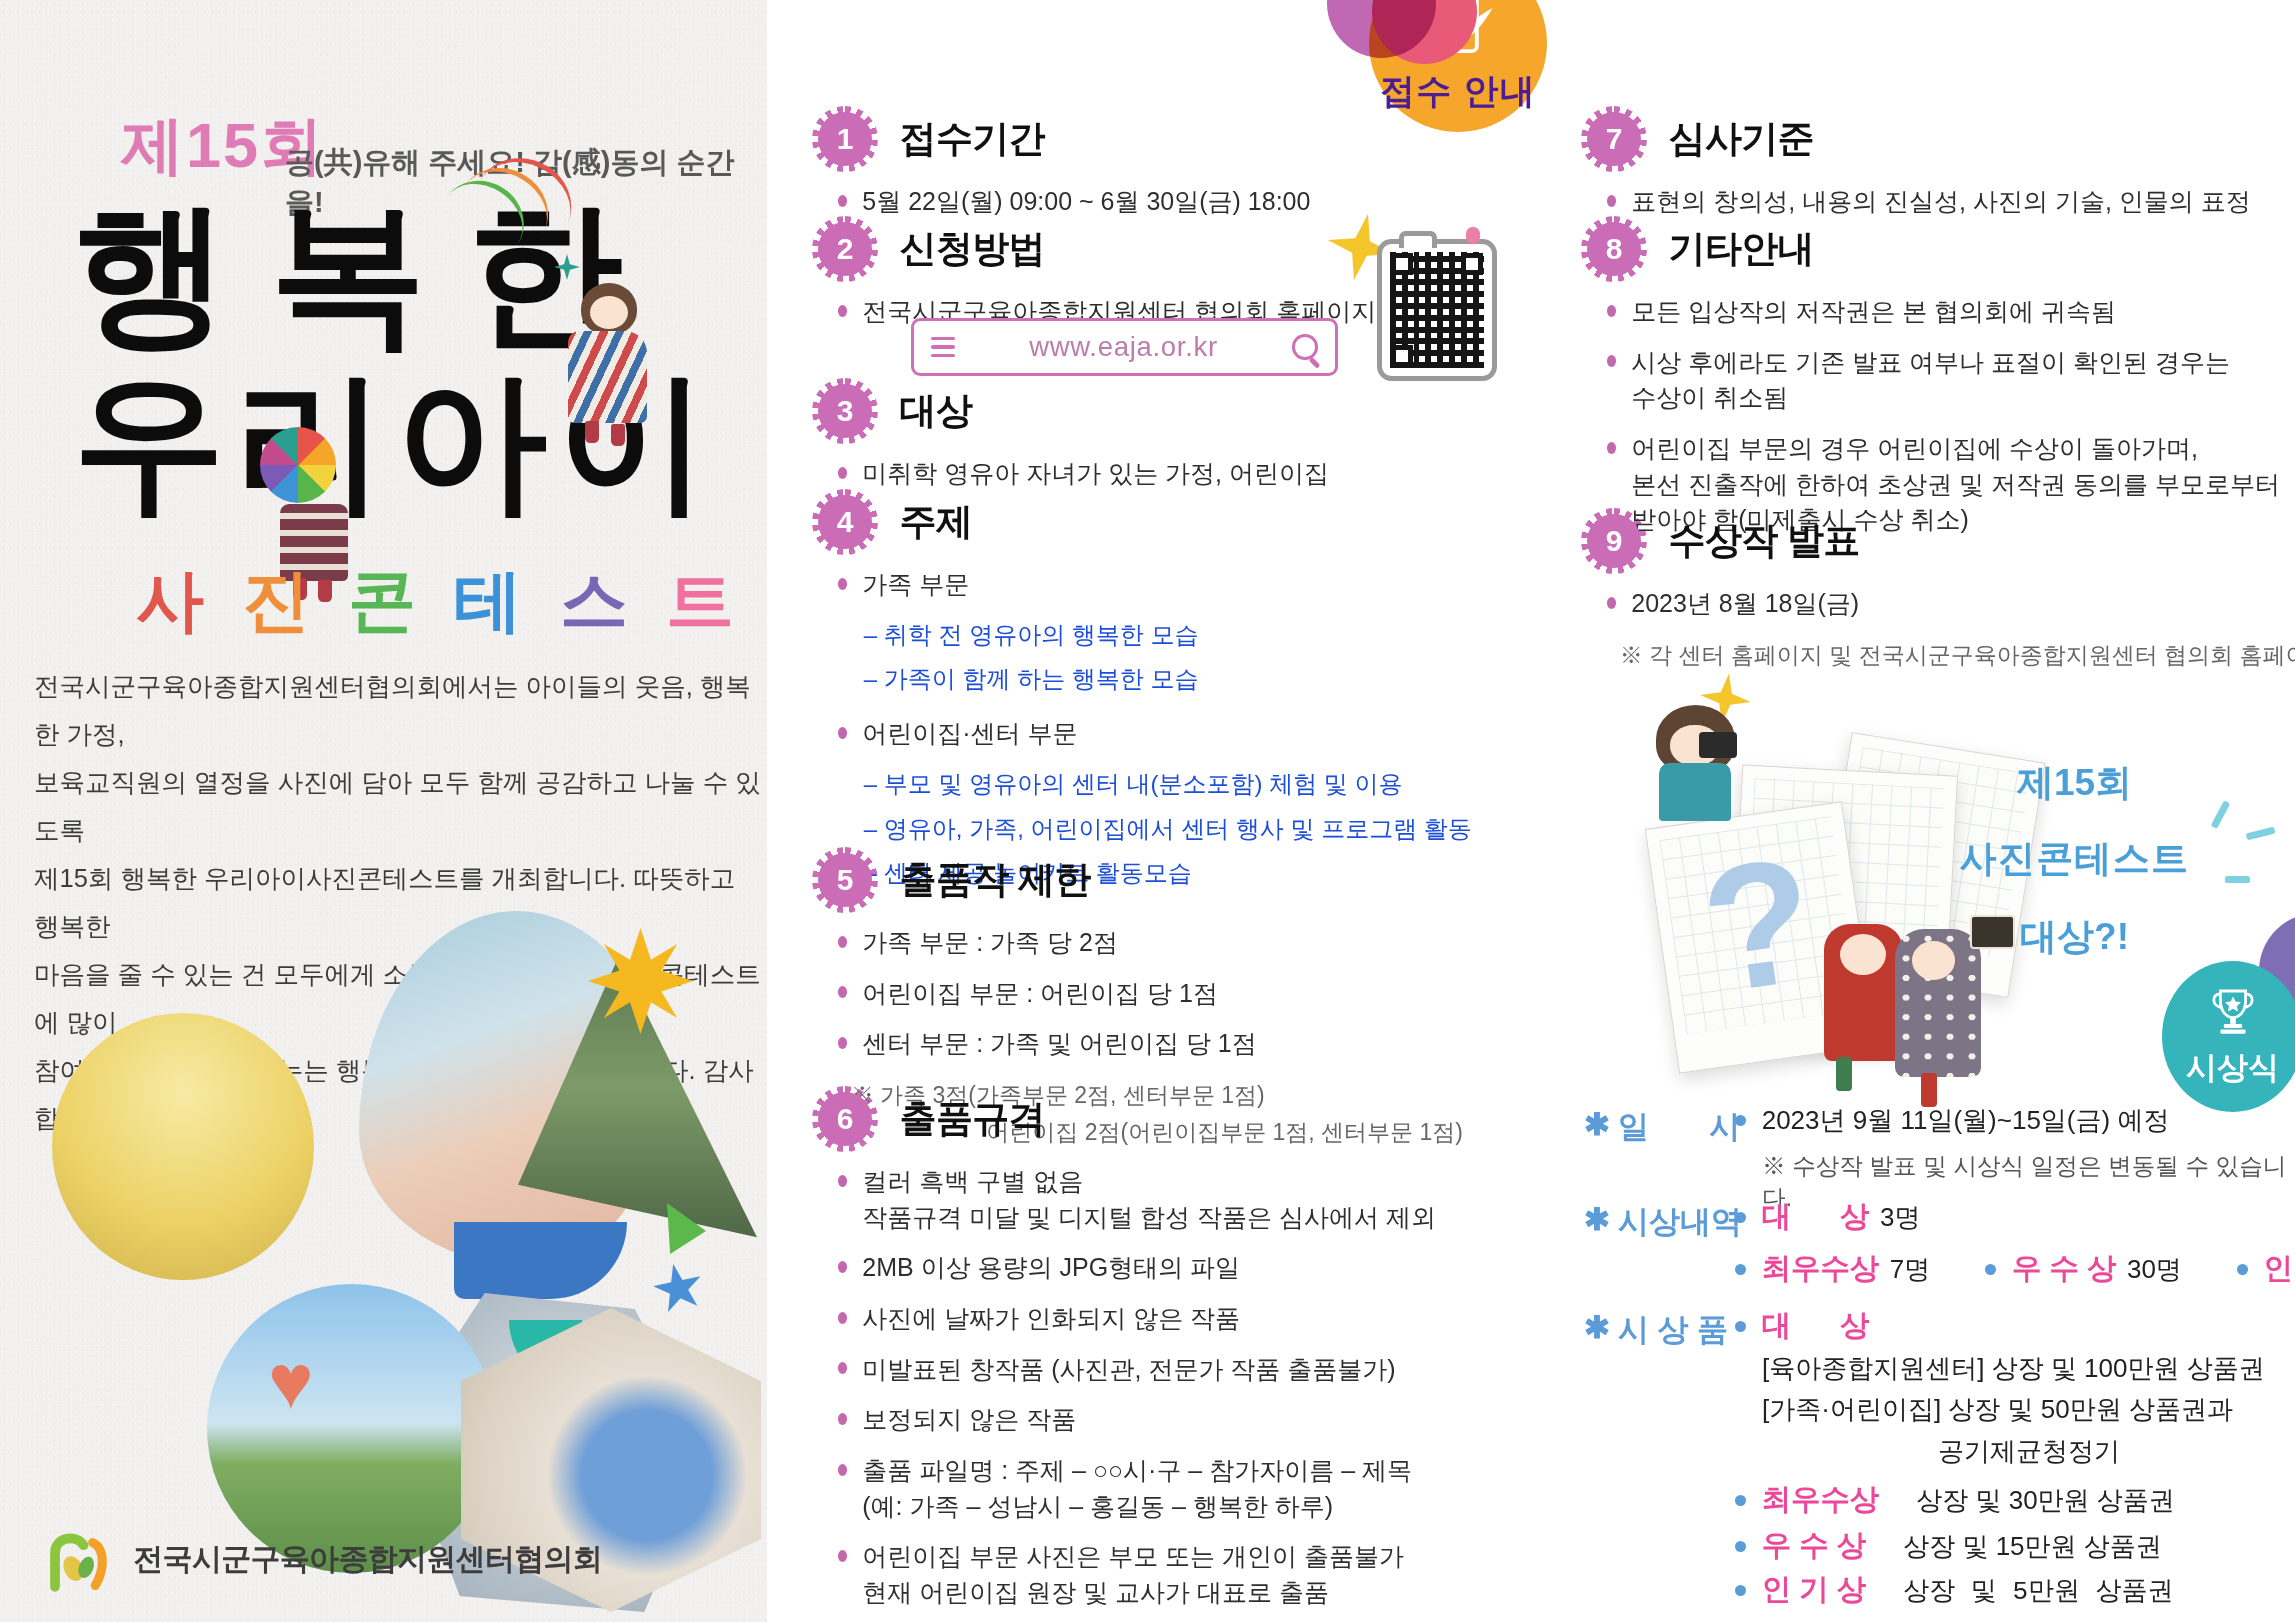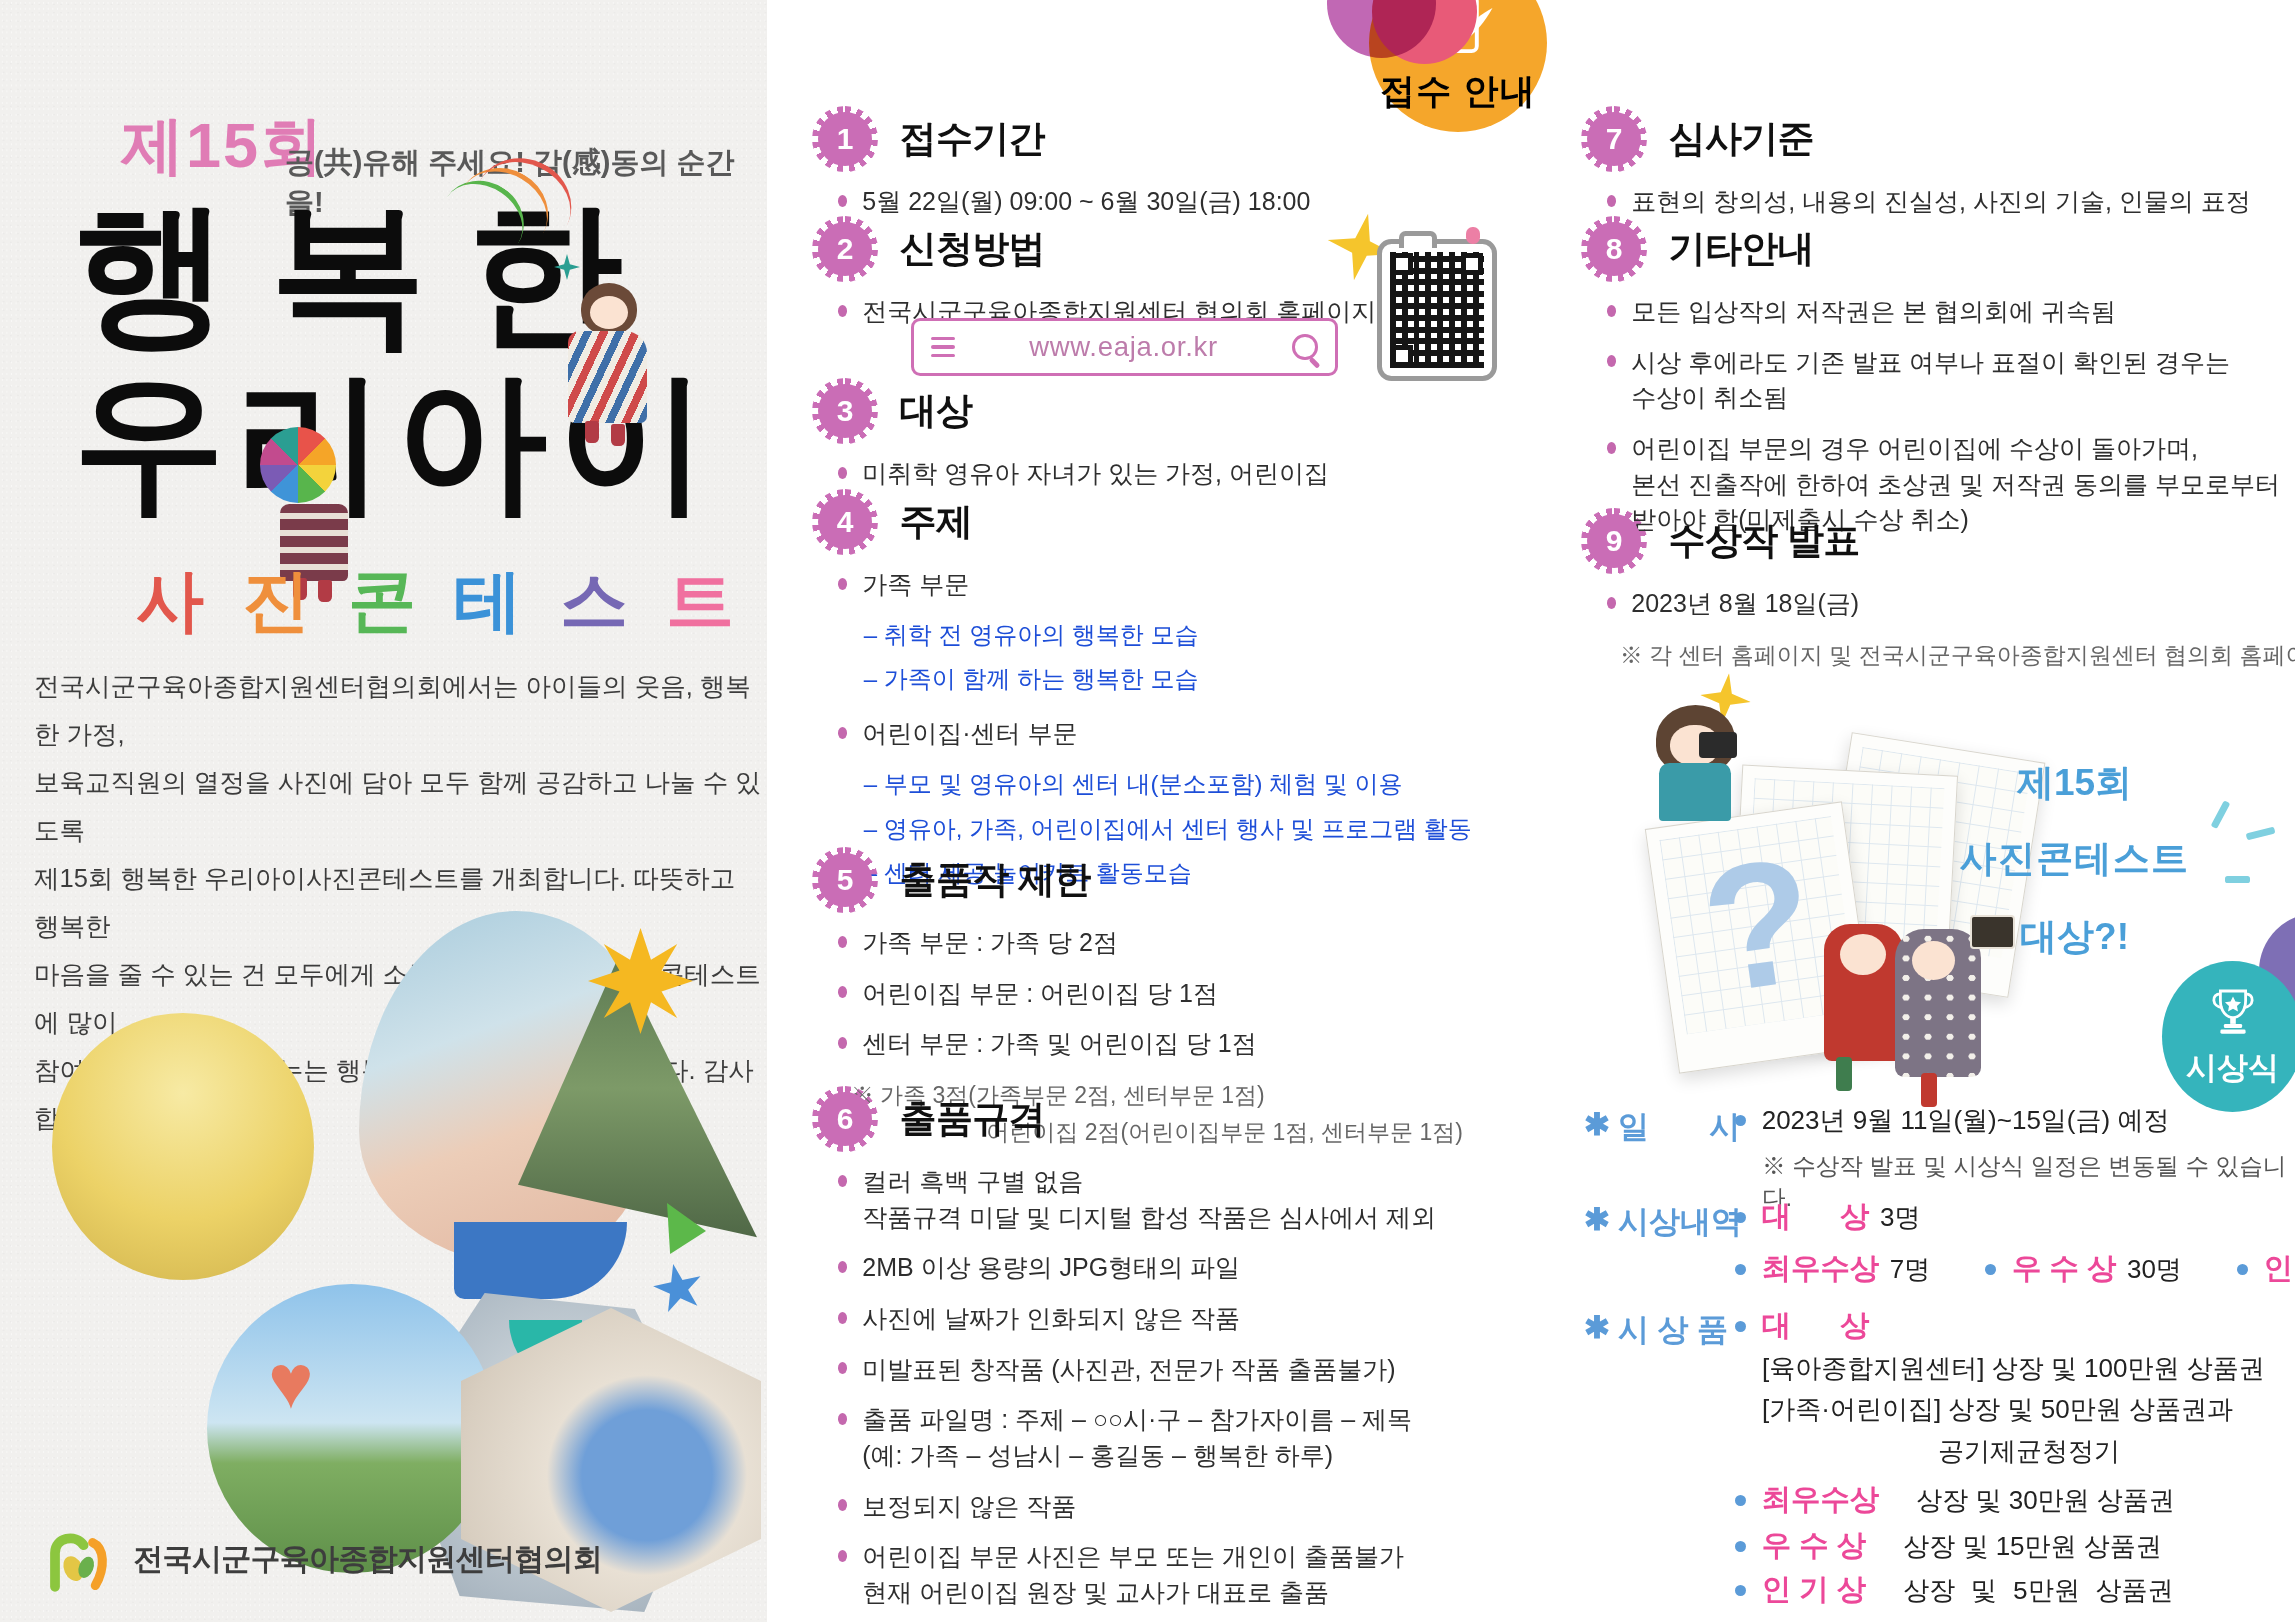--- a/index.html
+++ b/index.html
@@ -98,21 +98,21 @@
   .qr{position:absolute;inset:7.9px;
      background-image:repeating-linear-gradient(0deg,#151515 0 5.9px,transparent 5.9px 11.8px),
                       repeating-linear-gradient(90deg,#151515 0 5.9px,#fff 5.9px 11.8px);}
   .finder{position:absolute;width:22px;height:22px;border:5.2px solid #151515;background:#fff;box-sizing:border-box;}
   .star4{width:68px;height:68px;background:#f5c52c;
     clip-path:polygon(50% 0,61% 39%,100% 50%,61% 61%,50% 100%,39% 61%,0 50%,39% 39%);}
 
   
   #ribbon{left:1369px;top:-46px;width:178px;height:178px;border-radius:50%;background:#f5a62b;
      display:flex;flex-direction:column;align-items:center;justify-content:flex-end;padding-bottom:17px;box-sizing:border-box;}
-  #ribbon .lbl{color:#000000;font-size:35px;font-weight:bold;letter-spacing:1.3px;}
+  #ribbon .lbl{color:#4c1d95;font-size:35px;font-weight:bold;letter-spacing:1.3px;}
   .circ-rose{left:1372px;top:-41px;width:105px;height:105px;border-radius:50%;background:#e85a78;}
   .circ-purple{left:1327px;top:-51px;width:109px;height:109px;border-radius:50%;background:#c168b4;mix-blend-mode:multiply;}
 
   
   .polaroid{background:#fdfdfb;border:0.7px solid #d8d5cd;box-shadow:0 6.5px 17px rgba(0,0,0,.14);
      padding:11.8px 11.8px 37px 11.8px;box-sizing:border-box;}
   .polaroid .ppic{width:100%;height:100%;background:#fcfcf8;
      background-image:linear-gradient(#dde7ef 1.3px,transparent 1.3px),linear-gradient(90deg,#dde7ef 1.3px,transparent 1.3px);
      background-size:19.6px 19.6px;display:flex;align-items:center;justify-content:center;}
   #pol-back{left:1832px;top:746px;width:196px;height:238px;transform:rotate(9deg);}
@@ -315,25 +315,25 @@
     <h2>출품규격</h2>
   </div>
   <div class="items">
     <div class="bl">
       <div>컬러 흑백 구별 없음</div>
       <div class="l2">작품규격 미달 및 디지털 합성 작품은 심사에서 제외</div>
     </div>
     <div class="bl">2MB 이상 용량의 JPG형태의 파일</div>
     <div class="bl">사진에 날짜가 인화되지 않은 작품</div>
     <div class="bl">미발표된 창작품 (사진관, 전문가 작품 출품불가)</div>
+    <div class="bl">보정되지 않은 작품</div>
     <div class="bl">
       <div>출품 파일명 : 주제 – ○○시·구 – 참가자이름 – 제목</div>
       <div class="l2">(예: 가족 – 성남시 – 홍길동 – 행복한 하루)</div>
     </div>
-    <div class="bl">보정되지 않은 작품</div>
     <div class="bl">
       <div>어린이집 부문 사진은 부모 또는 개인이 출품불가</div>
       <div class="l2">현재 어린이집 원장 및 교사가 대표로 출품</div>
     </div>
     <div class="bl">최근 촬영 사진을 권장함</div>
   </div>
 </div>
 
 <div class="sec" style="left:1587px;top:110px;">
   <div class="head">

